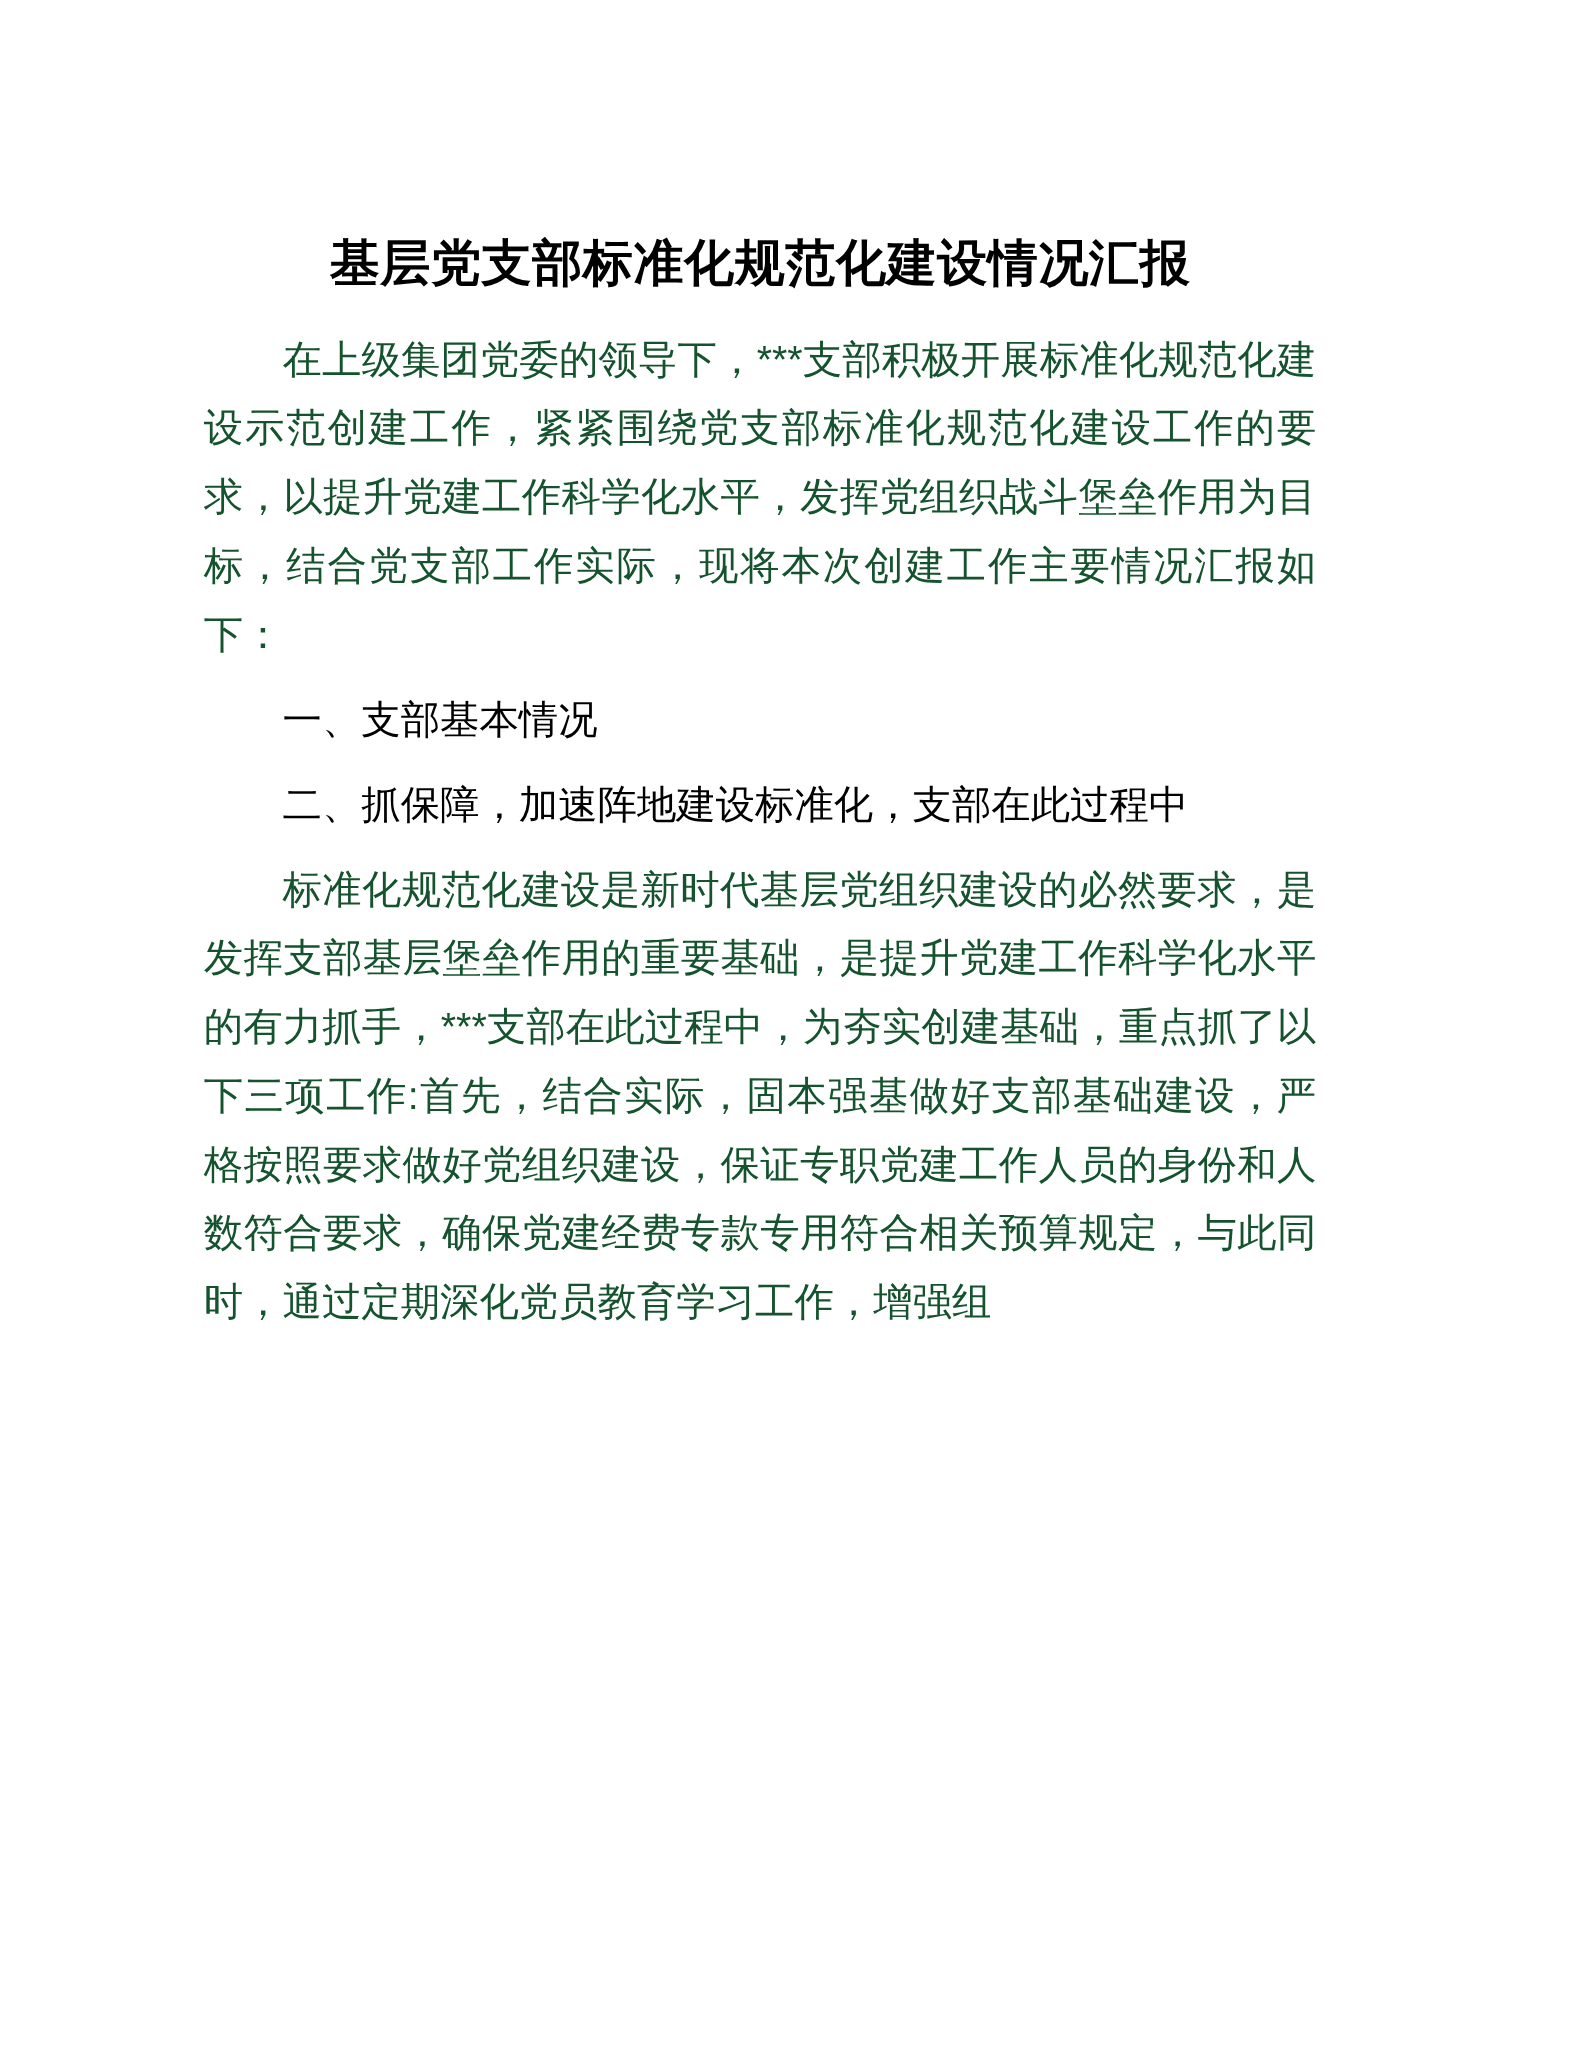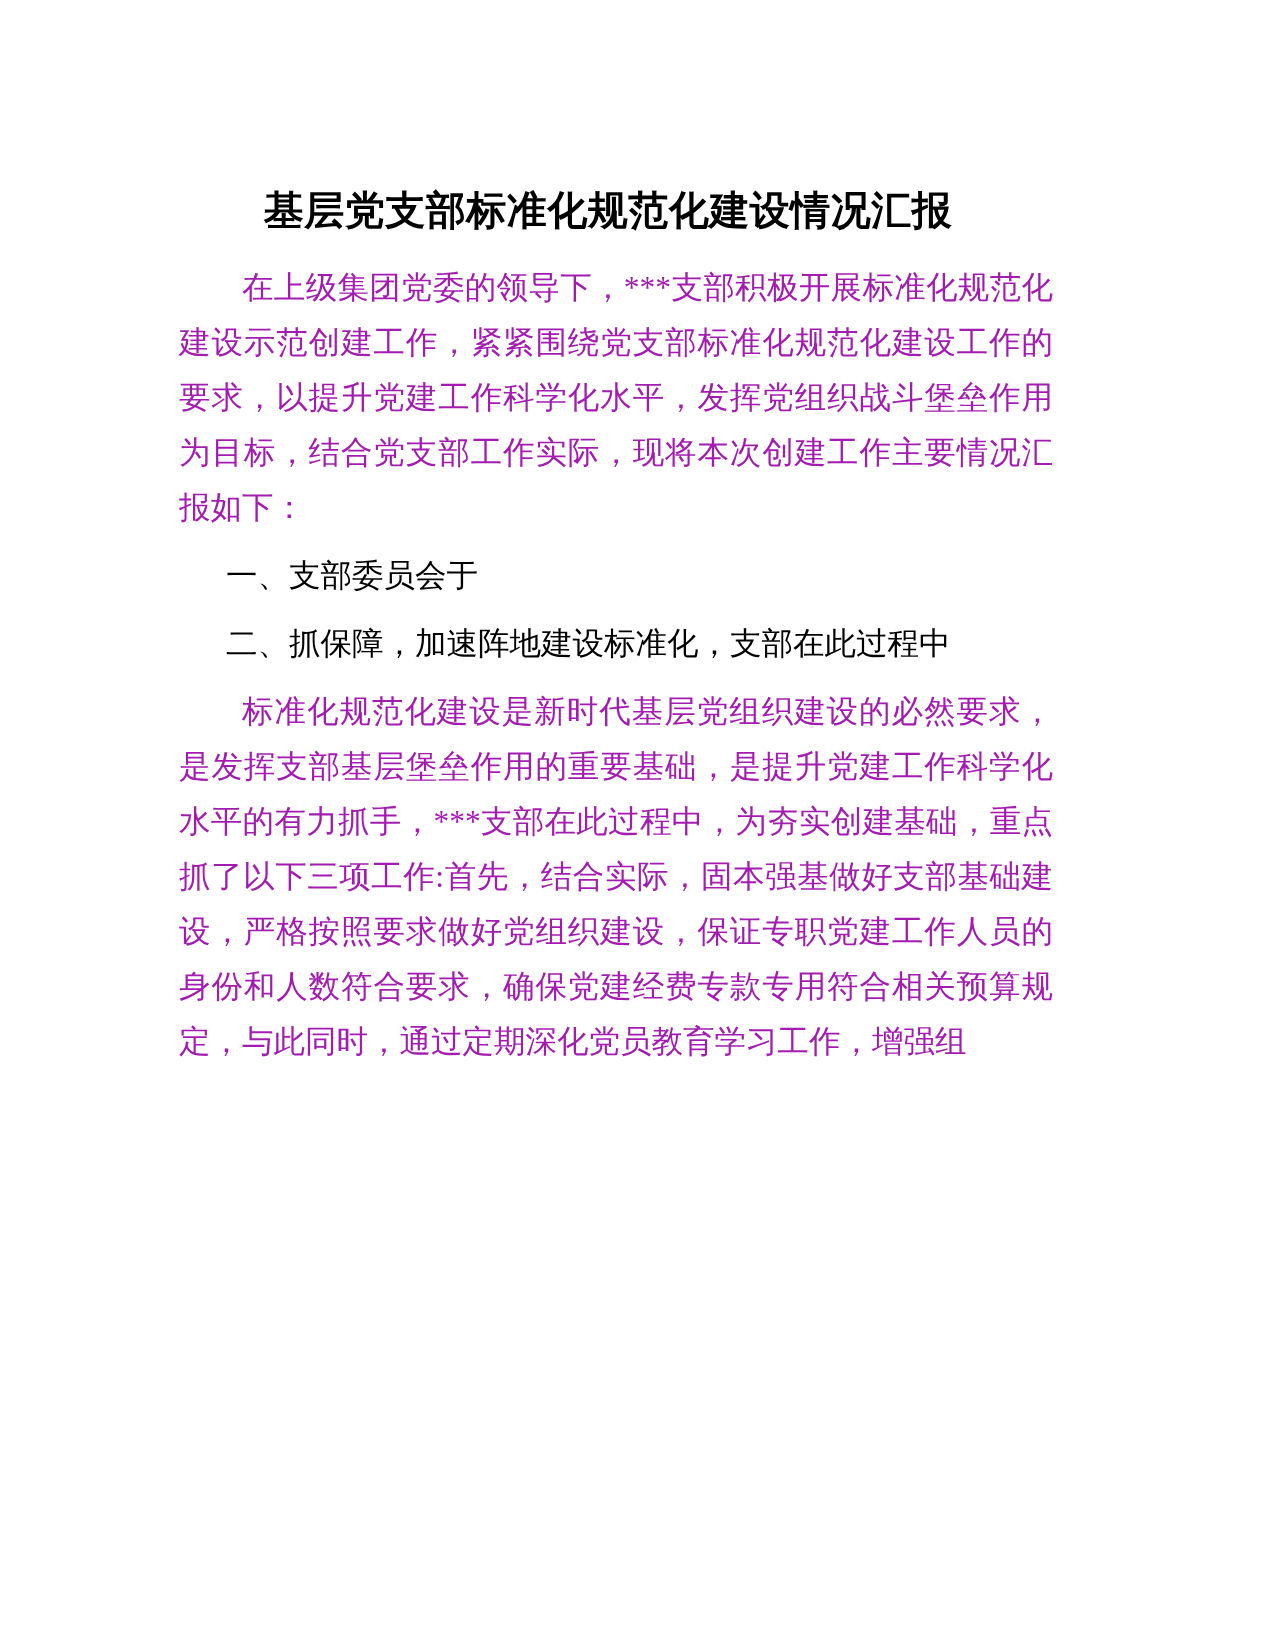--- a/index.html
+++ b/index.html
@@ -13,21 +13,20 @@
     color: #000000;
   }
   .page {
     position: relative;
     width: 1275px;
     height: 1650px;
     margin: 0 auto;
     background: #ffffff;
     overflow: hidden;
     box-sizing: border-box;
-    font-family: Liberation Serif, serif;
   }
   .content {
     position: absolute;
     left: 163px;
     top: 186px;
     width: 890px;
   }
   .doc-title {
     font-size: 40px;
     font-weight: bold;
@@ -36,22 +35,22 @@
     letter-spacing: 0.5px;
     margin: 0 0 24px 0;
     color: #000000;
   }
   .para {
     font-size: 31.5px;
     line-height: 55px;
     text-align: justify;
     text-justify: inter-ideograph;
     text-indent: 2em;
-    margin: 0 0 13px 16px;
-    color: #a21caf;
+    margin: 0 0 13px 0;
+    color: #14532d;
     word-break: break-all;
   }
   .heading {
     font-size: 31.5px;
     line-height: 55px;
     text-indent: 2em;
     margin: 0 0 13px 0;
     color: #000000;
   }
   .para:last-child {
@@ -61,21 +60,21 @@
 </head>
 <body>
 
 <div class="page">
   <div class="content">
 
     <h1 class="doc-title">基层党支部标准化规范化建设情况汇报</h1>
 
     <p class="para">在上级集团党委的领导下，***支部积极开展标准化规范化建设示范创建工作，紧紧围绕党支部标准化规范化建设工作的要求，以提升党建工作科学化水平，发挥党组织战斗堡垒作用为目标，结合党支部工作实际，现将本次创建工作主要情况汇报如下：</p>
 
-    <p class="heading">一、支部委员会于</p>
+    <p class="heading">一、支部基本情况</p>
 
 
     <p class="heading">二、抓保障，加速阵地建设标准化，支部在此过程中</p>
 
     <p class="para">标准化规范化建设是新时代基层党组织建设的必然要求，是发挥支部基层堡垒作用的重要基础，是提升党建工作科学化水平的有力抓手，***支部在此过程中，为夯实创建基础，重点抓了以下三项工作:首先，结合实际，固本强基做好支部基础建设，严格按照要求做好党组织建设，保证专职党建工作人员的身份和人数符合要求，确保党建经费专款专用符合相关预算规定，与此同时，通过定期深化党员教育学习工作，增强组</p>
 
   </div>
 </div>
 
 </body></html>

